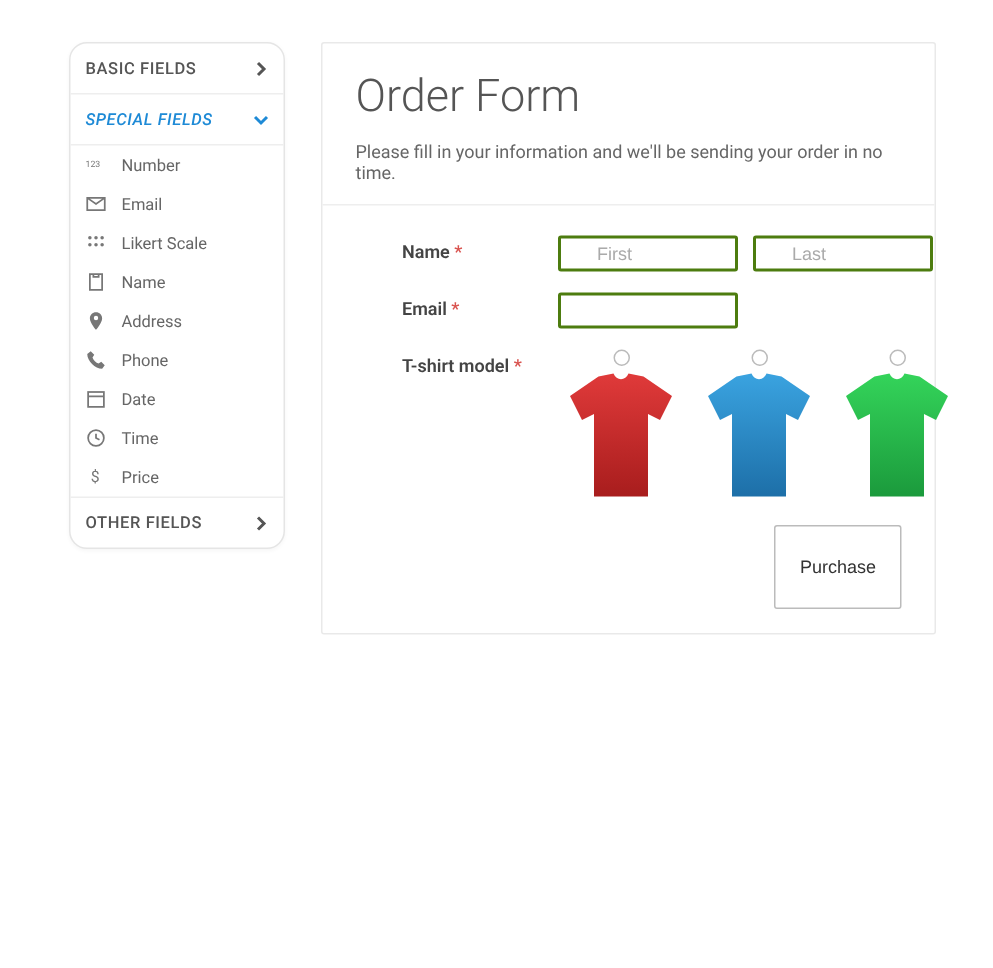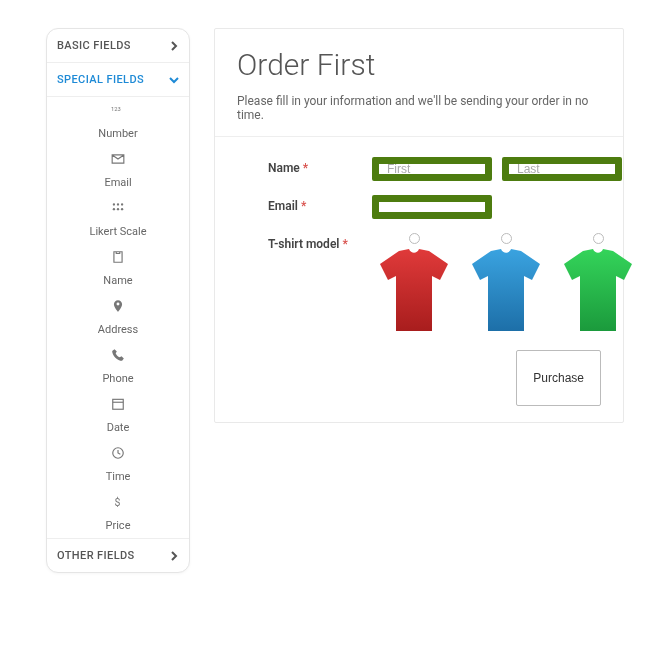--- a/index.html
+++ b/index.html
@@ -29,33 +29,32 @@
     align-items: center;
     justify-content: space-between;
     padding: 10px 10px;
     color: #555;
     text-transform: uppercase;
     letter-spacing: 0.4px;
     font-weight: 500;
     cursor: pointer;
     border-bottom: 1px solid #eee;
   }
-  .group-header.expanded { color: #1e8ad6; }
+  .group-header.expanded { color: #1e8ad6; font-style: italic; }
   .chev { width: 10px; height: 10px; display: flex; align-items: center; justify-content: center; }
   .chev svg { width: 10px; height: 10px; stroke: #555; fill: none; stroke-width: 2; }
   .group-header.expanded .chev svg { stroke: #1e8ad6; }
   .field-list { list-style: none; }
   .field-item {
     display: flex;
-    align-items: center;
+    align-items: flex-end;
     gap: 10px;
     padding: 6px 10px;
     color: #666;
     cursor: pointer;
-    flex-direction: column;
   }
   .field-item .icon {
     width: 14px; height: 14px;
     display: flex; align-items: center; justify-content: center;
     color: #777;
   }
   .field-item .icon svg { width: 14px; height: 14px; fill: #777; }
   .field-item span.label { font-size: 11px; }
   .other-header { border-top: 1px solid #eee; border-bottom: none; }
 
@@ -93,23 +92,23 @@
     font-size: 12px;
     font-weight: 600;
     color: #444;
     padding-top: 4px;
     flex-shrink: 0;
     margin-left: 31px;
   }
   .req { color: #d9534f; margin-left: 3px; }
   .form-fields { flex: 1; display: flex; gap: 10px; }
   .form-fields input {
-    border: 7px solid #4d7c0f;
+    border: 2px solid #4d7c0f;
     border-radius: 2px;
-    padding: 4px 8px;
+    padding: 4px 24px;
     font-size: 12px;
     color: #15803d;
     width: 120px;
     height: 24px;
   }
   .form-fields input::placeholder { color: #aaa; }
 
   .tshirt-row .form-fields { gap: 8px; }
   .tshirt-opt {
     width: 84px;
@@ -263,21 +262,21 @@
     <span class="chev">
         <svg viewBox="0 0 10 10">
           <polyline points="3,1 7,5 3,9"></polyline>
         </svg>
       </span>
   </div>
 </aside>
 
 <section class="panel">
   <div class="panel-top">
-    <h1 class="form-title">Order First</h1>
+    <h1 class="form-title">Order Form</h1>
     <p class="form-desc">Please fill in your information and we'll be sending your order in no time.</p>
   </div>
   <div class="panel-body">
 
     <div class="form-row">
       <div class="form-label">
         <span>Name</span><span class="req">*</span>
       </div>
       <div class="form-fields">
         <input type="text" placeholder="First" style="">

